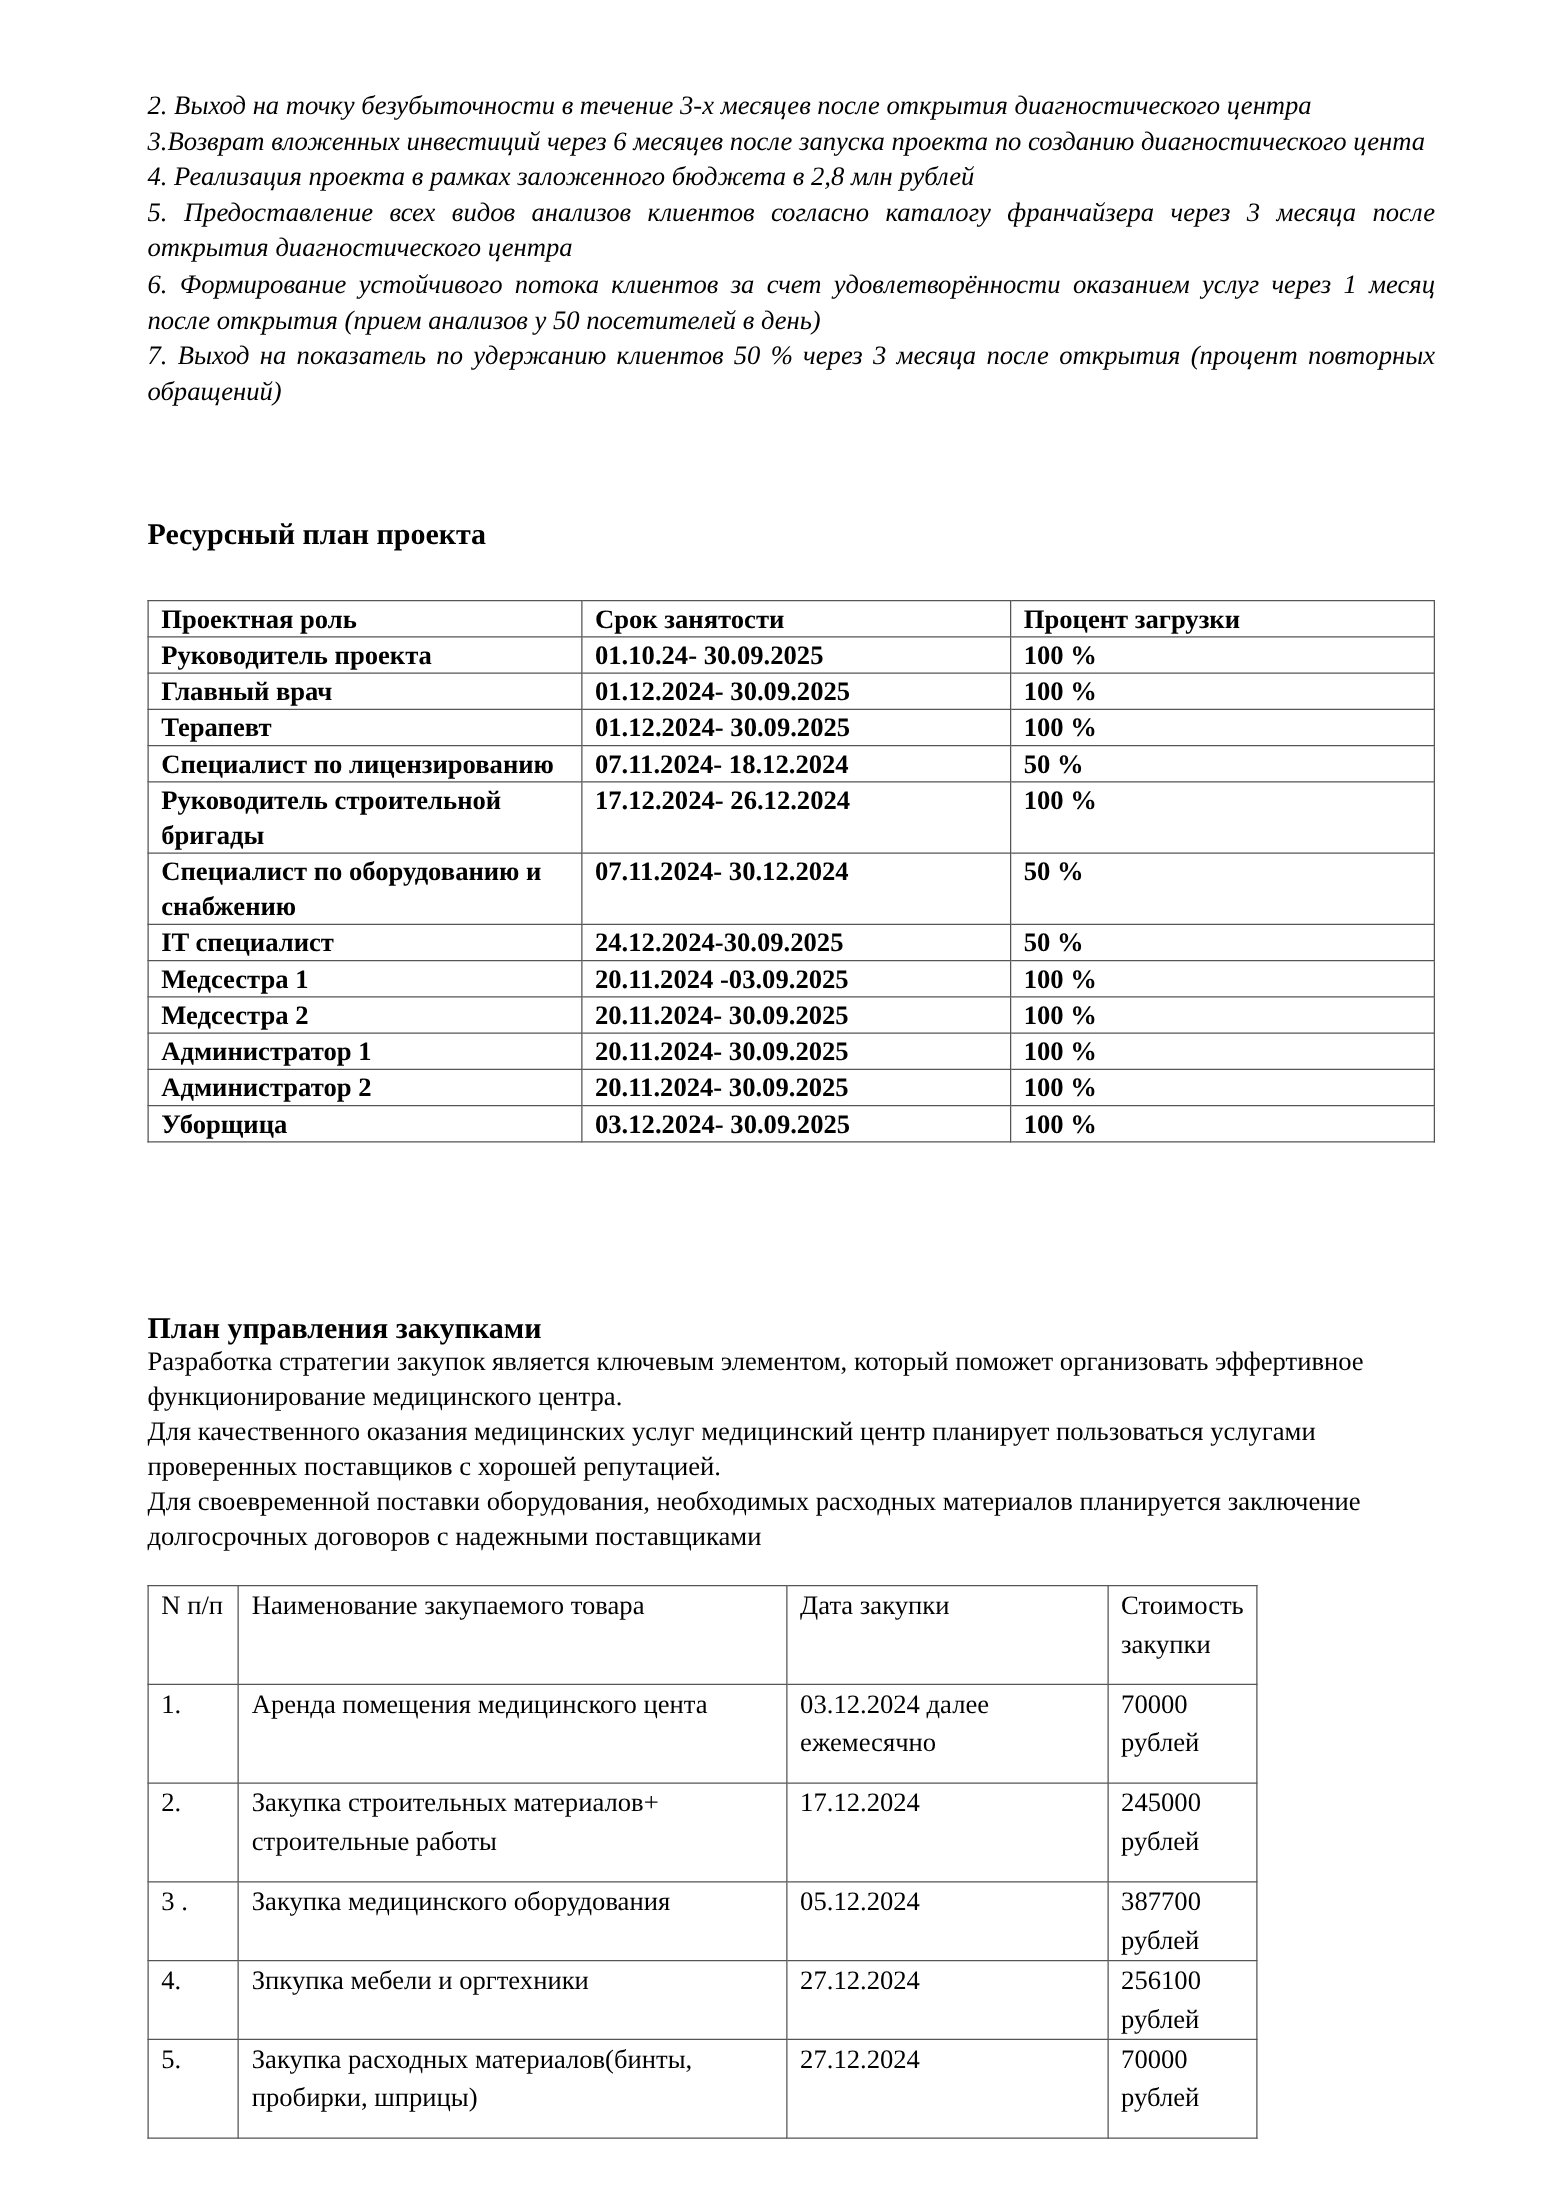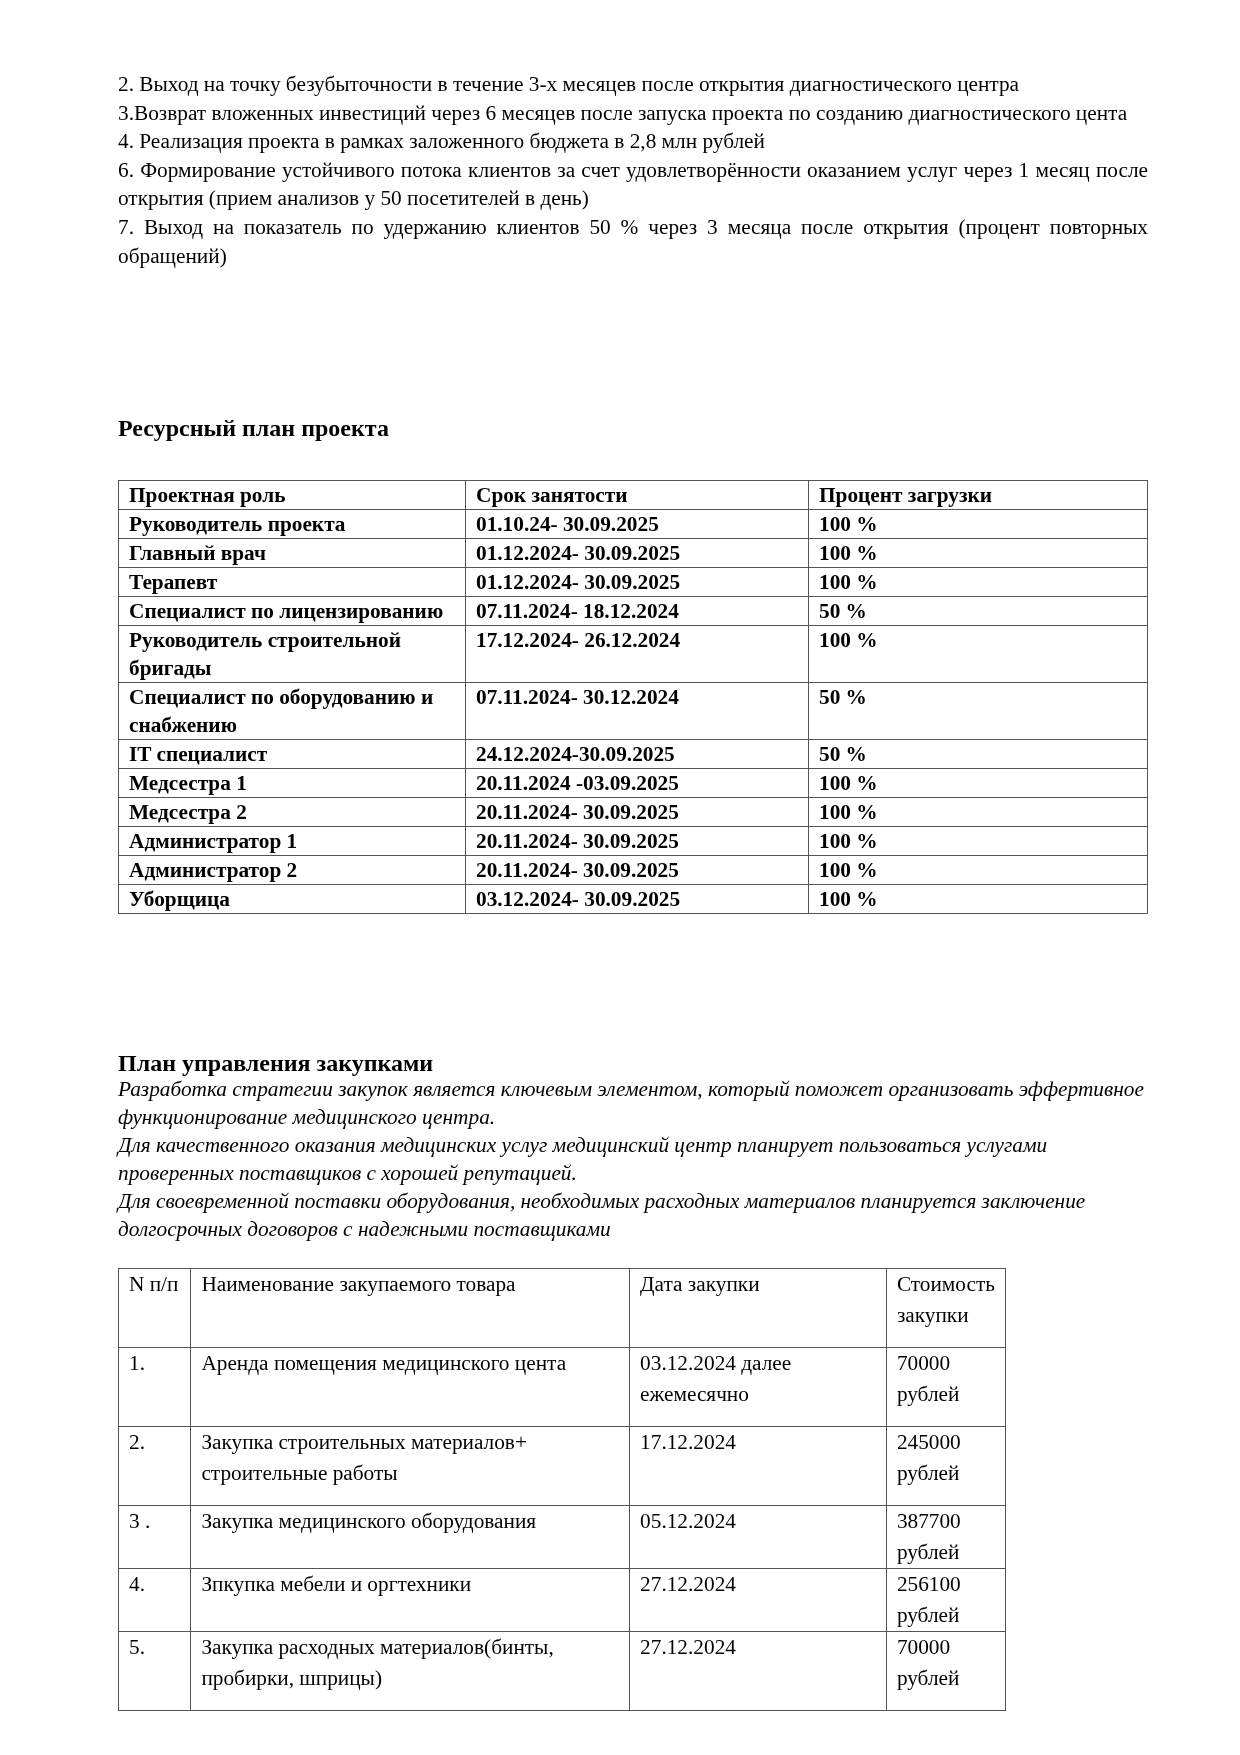--- a/index.html
+++ b/index.html
@@ -1,36 +1,36 @@
 <!DOCTYPE html>
 <html><head>
 <meta charset="utf-8">
 <style>
   html, body { margin: 0; padding: 0; background: #ffffff; }
   body {
     width: 1240px; height: 1755px; position: relative; overflow: hidden;
     font-family: "Liberation Serif", "DejaVu Serif", serif; color: #000;
   }
   .page { position: absolute; left: 118px; top: 70px; width: 1030px; }
-  .para { font-size: 21.3px; line-height: 28.6px; text-align: justify; margin: 0; }
+  .para { font-size: 21.3px; line-height: 28.6px; text-align: justify; margin: 0; font-style: italic; }
   .heading { font-size: 24px; font-weight: bold; margin: 0; }
   #h-resource { position: absolute; top: 345px; left: 0; }
   table { border-collapse: collapse; border-radius: 25px; }
   #resource-table {
     position: absolute; top: 410px; left: 0; width: 1030px;
     font-weight: bold; font-size: 21.3px; line-height: 28px;
   }
   #resource-table td {
     border: 1.3px solid #555; padding: 0 10px; vertical-align: top;
   }
   #resource-table td:nth-child(1) { width: 326px; }
   #resource-table td:nth-child(2) { width: 322px; }
   #h-procure { position: absolute; top: 980px; left: 0; }
   #procure-intro { position: absolute; top: 1005px; left: 0; width: 1030px; font-size: 21.3px; line-height: 28px; }
-  #procure-intro p { margin: 0; font-style: italic; }
+  #procure-intro p { margin: 0; }
   #procure-table {
     position: absolute; top: 1198px; left: 0; width: 888px;
     font-size: 21.3px; line-height: 31px;
   }
   #procure-table td {
     border: 1.3px solid #555; padding: 0 10px; vertical-align: top;
   }
   #procure-table tr.hdr td { height: 78px; }
   #procure-table tr.r2 td { height: 78px; }
   #procure-table tr.r1 td { height: 47px; }
@@ -39,20 +39,21 @@
   #procure-table td:nth-child(3) { width: 238px; }
 </style>
 </head>
 <body>
 
 <div class="page">
   <div>
     <p class="para">2. Выход на точку безубыточности в течение 3-х месяцев после открытия диагностического центра</p>
     <p class="para">3.Возврат вложенных инвестиций через 6 месяцев после запуска проекта по созданию диагностического цента</p>
     <p class="para">4. Реализация проекта в рамках заложенного бюджета в 2,8 млн рублей</p>
+    <p class="para">5. Предоставление всех видов анализов клиентов согласно каталогу франчайзера через 3 месяца после открытия диагностического центра</p>
     <p class="para">6. Формирование устойчивого потока клиентов за счет удовлетворённости оказанием услуг через 1 месяц после открытия (прием анализов у 50 посетителей в день)</p>
     <p class="para">7. Выход на показатель по удержанию клиентов 50 % через 3 месяца после открытия (процент повторных обращений)</p>
   </div>
 
   <h2 id="h-resource" class="heading">Ресурсный план проекта</h2>
 
   <table id="resource-table">
     <tbody>
       <tr>
         <td>Проектная роль</td>

